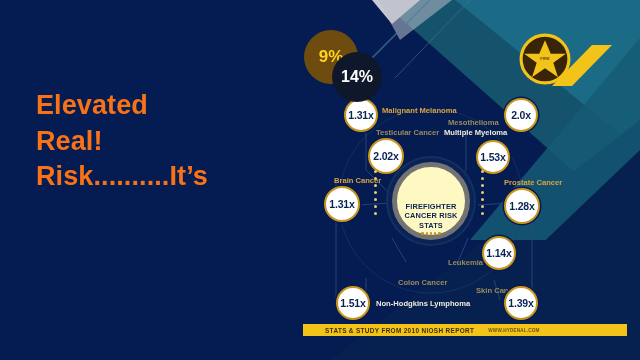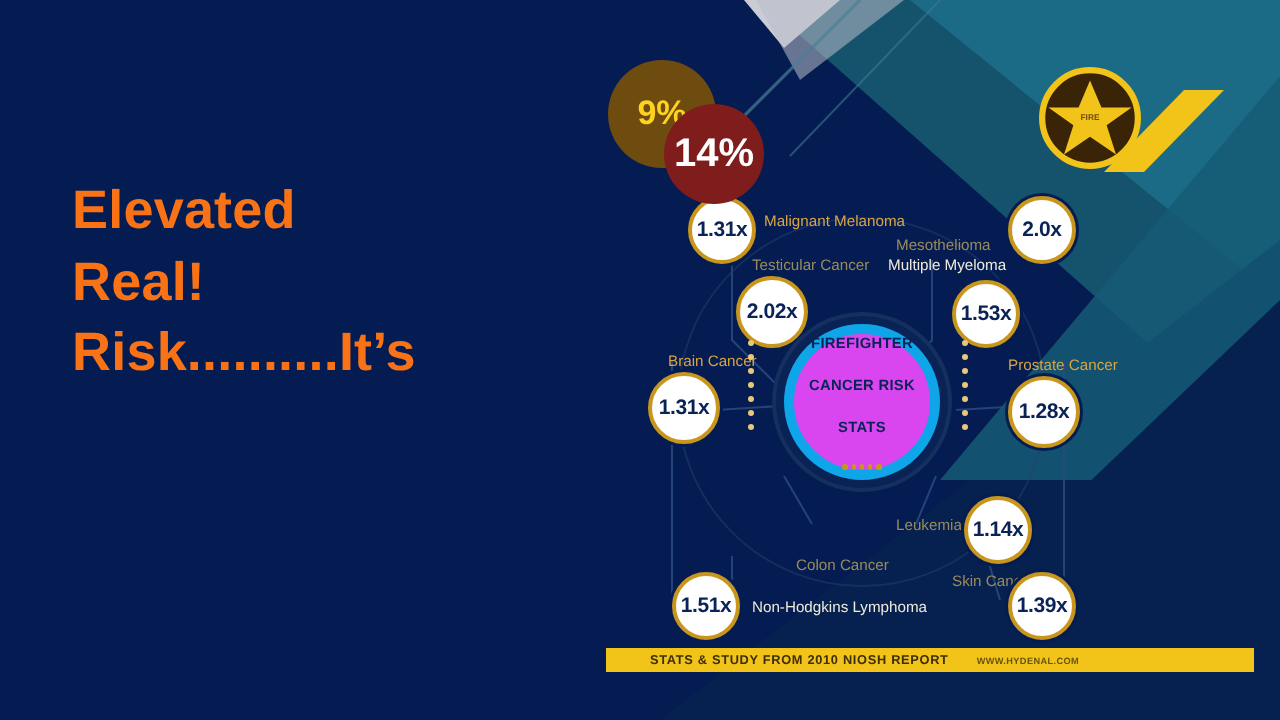--- a/index.html
+++ b/index.html
@@ -58,41 +58,41 @@
     color:#0a2356;
     font-weight:bold;
     z-index:20;
   }
   .node span { font-size:10.5px; letter-spacing:-0.2px; }
 
   
   .node-label {
     position:absolute;
     font-size:7.6px;
-    font-weight:normal;
+    font-weight:bold;
     white-space:nowrap;
     z-index:19;
   }
   .lbl-gold { color:#d9a441; }
   .lbl-dim  { color:#9a8b5c;text-align:center; }
   .lbl-white{ color:#f0ead9; }
 
   
   .hub {
     position:absolute;
     left:96px; top:162px;
     width:78px; height:78px;
     border-radius:50%;
-    background:#d946ef;
-    border:5px solid #0ea5e9;
+    background:#fef9c3;
+    border:5px solid #737373;
     box-shadow:0 0 0 4px #0a2356, 0 0 0 6px #14305f;
     display:flex;
     flex-direction:column;
     align-items:center;
-    justify-content:space-between;
+    justify-content:flex-end;
     z-index:22;
   }
   .hub-text {
     color:#0a2356;
     font-size:7.4px;
     font-weight:bold;
     line-height:1.28;
     text-align:center;
     letter-spacing:0.15px;
   }
@@ -112,23 +112,23 @@
     z-index:25;
   }
   .burst-9 {
     left:8px; top:30px; width:54px; height:54px;
     background:#6e4c10;
     color:#ffd21e;
     font-size:17px;
   }
   .burst-14 {
     left:36px; top:52px; width:50px; height:50px;
-    background:#7f1d1d;
+    background:#0f172a;
     color:#ffffff;
-    font-size:20px;
+    font-size:16px;
   }
 
   
   .emblem {
     position:absolute;
     left:519px; top:33px;
     width:52px; height:52px;
     z-index:26;
   }
 
@@ -278,21 +278,21 @@
     </div>
     <div class="node-label lbl-gold" style="left:38px; top:176px;">Brain Cancer</div>
 
     <div class="node" style="left:208px; top:188px; width:36px; height:36px;">
       <span>1.28x</span>
     </div>
     <div class="node-label lbl-gold" style="left:208px; top:178px;">Prostate Cancer</div>
 
     <div class="node-label lbl-dim" style="left:102px; top:278px;">Colon Cancer</div>
 
-    <div class="node" style="left:186px; top:248px; width:34px; height:34px;">
+    <div class="node" style="left:186px; top:236px; width:34px; height:34px;">
       <span>1.14x</span>
     </div>
     <div class="node-label lbl-dim" style="left:152px; top:258px;">Leukemia</div>
 
     <div class="node" style="left:40px; top:286px; width:34px; height:34px;">
       <span>1.51x</span>
     </div>
     <div class="node-label lbl-white" style="left:80px; top:299px;">Non-Hodgkins Lymphoma</div>
 
     <div class="node" style="left:208px; top:286px; width:34px; height:34px;text-align:center;">

